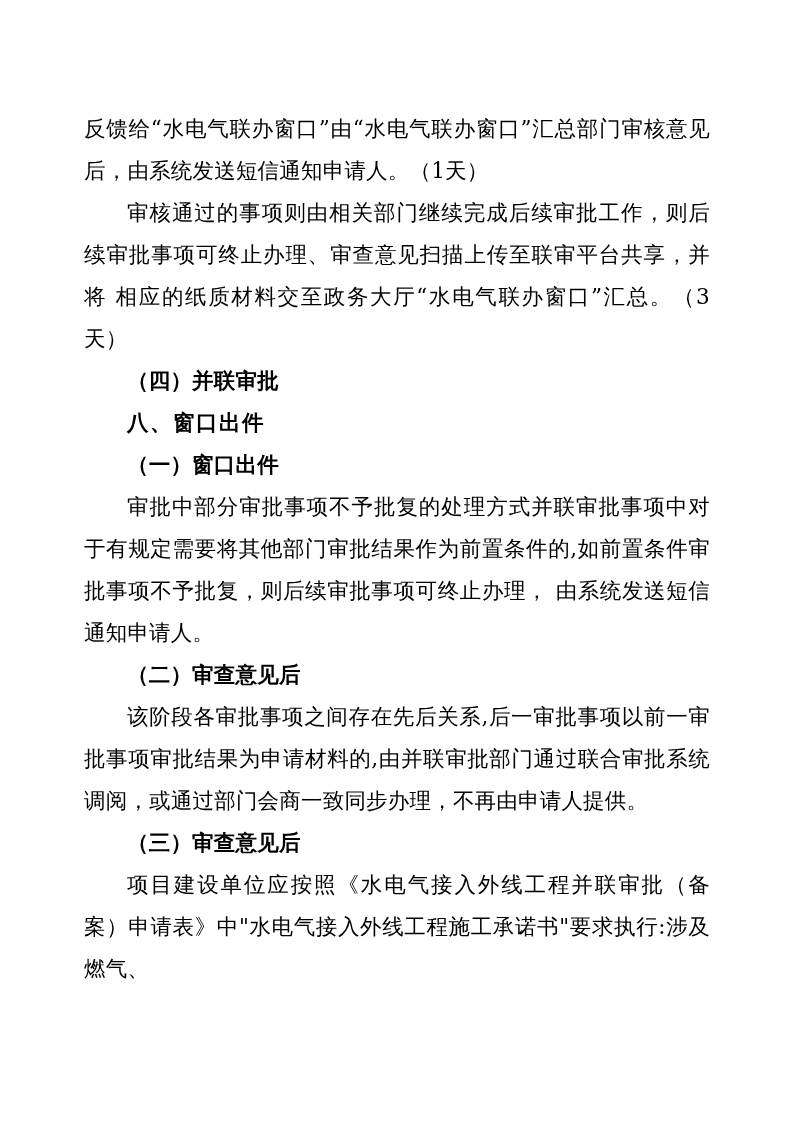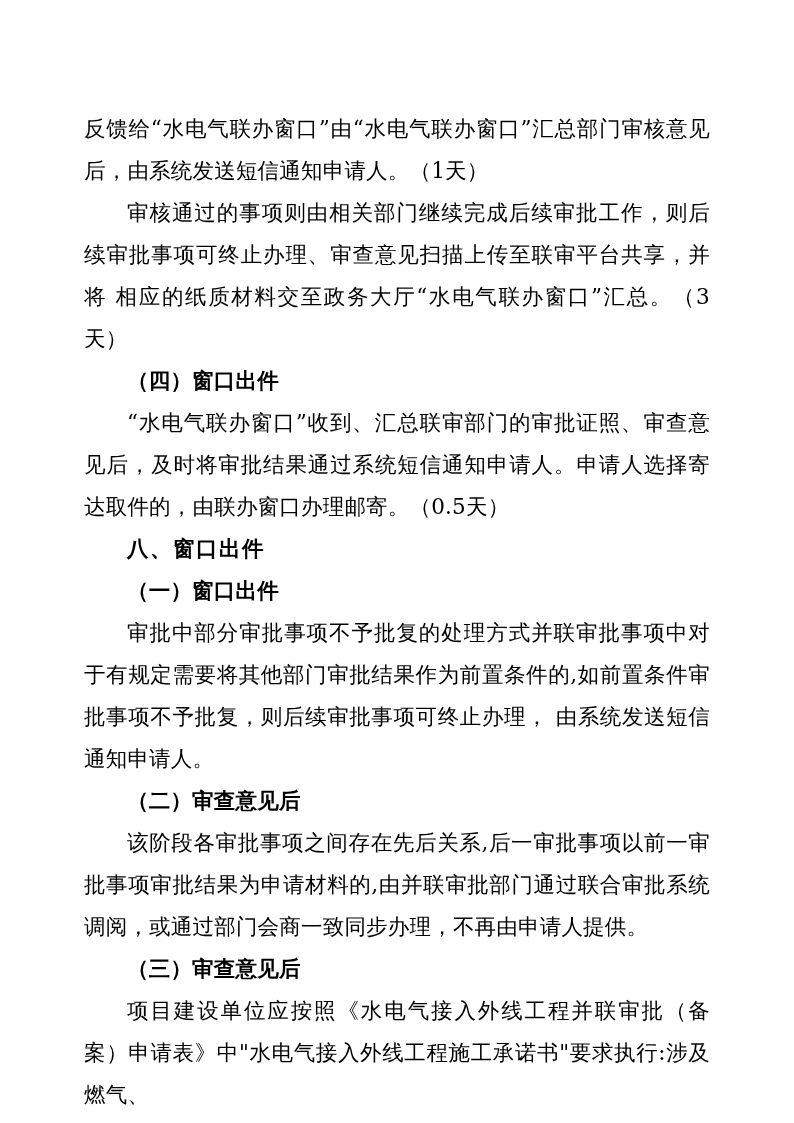--- a/index.html
+++ b/index.html
@@ -52,23 +52,22 @@
 </head>
 <body>
 
 <div class="page">
   <div class="doc-body">
 
     <p class="para-flush">反馈给“水电气联办窗口”由“水电气联办窗口”汇总部门审核意见后，由系统发送短信通知申请人。（1天）</p>
 
     <p class="para">审核通过的事项则由相关部门继续完成后续审批工作，则后续审批事项可终止办理、审查意见扫描上传至联审平台共享，并将 相应的纸质材料交至政务大厅“水电气联办窗口”汇总。（3天）</p>
 
-    <p class="heading">（四）窗口出件</p>
+    <p class="heading">（四）并联审批</p>
 
-    <p class="para">“水电气联办窗口”收到、汇总联审部门的审批证照、审查意见后，及时将审批结果通过系统短信通知申请人。申请人选择寄达取件的，由联办窗口办理邮寄。（0.5天）</p>
 
     <p class="heading-major">八、窗口出件</p>
 
     <p class="heading">（一）窗口出件</p>
 
     <p class="para">审批中部分审批事项不予批复的处理方式并联审批事项中对于有规定需要将其他部门审批结果作为前置条件的,如前置条件审批事项不予批复，则后续审批事项可终止办理， 由系统发送短信通知申请人。</p>
 
     <p class="heading">（二）审查意见后</p>
 
     <p class="para">该阶段各审批事项之间存在先后关系,后一审批事项以前一审批事项审批结果为申请材料的,由并联审批部门通过联合审批系统调阅，或通过部门会商一致同步办理，不再由申请人提供。</p>

